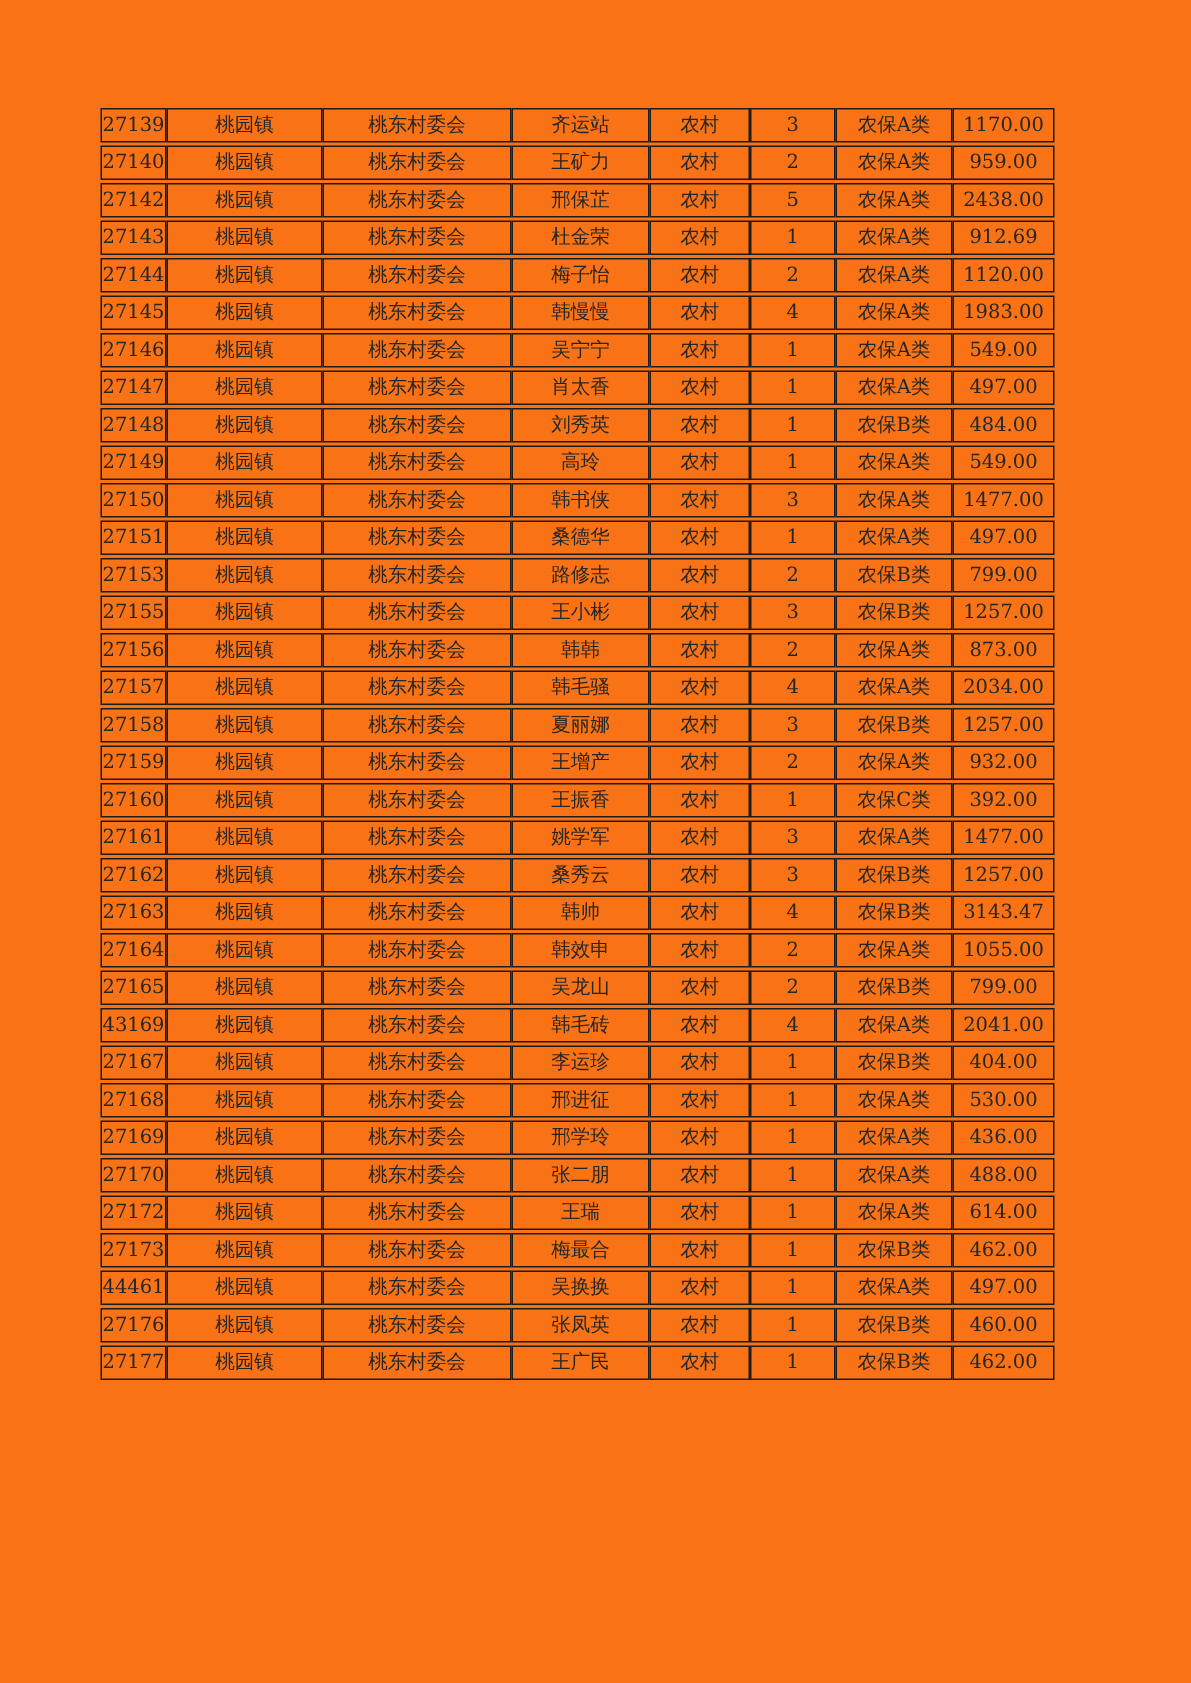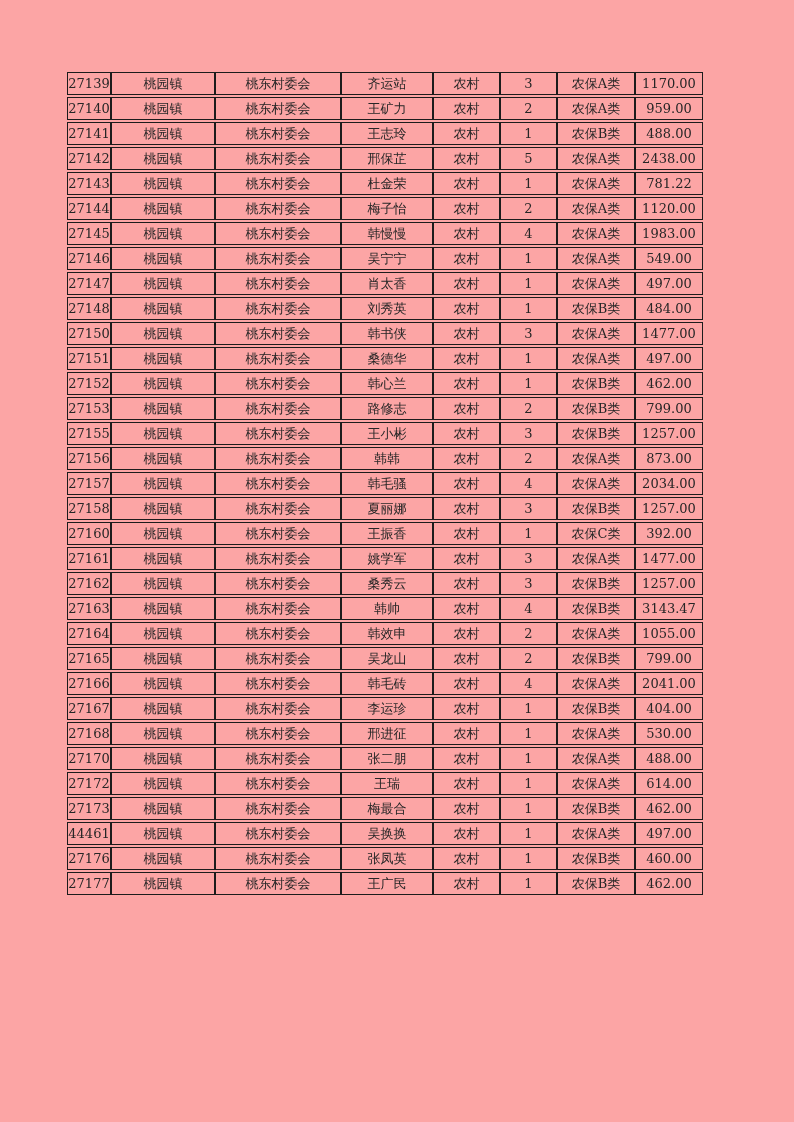--- a/index.html
+++ b/index.html
@@ -4,21 +4,21 @@
 <style>
   html, body {
     margin: 0;
     padding: 0;
     background: #ffffff;
   }
   .page {
     position: relative;
     width: 794px;
     height: 1122px;
-    background: #fca5a5;
+    background: #f97316;
     overflow: hidden;
     font-family: "DejaVu Serif", "Liberation Serif", serif;
   }
   table.records {
     position: absolute;
     left: 67px;
     top: 70px;
     width: 636px;
     table-layout: fixed;
     border-collapse: separate;
@@ -76,48 +76,38 @@
           <td>27140</td>
           <td>桃园镇</td>
           <td>桃东村委会</td>
           <td>王矿力</td>
           <td>农村</td>
           <td>2</td>
           <td>农保A类</td>
           <td>959.00</td>
         </tr>
         <tr>
-          <td>27141</td>
-          <td>桃园镇</td>
-          <td>桃东村委会</td>
-          <td>王志玲</td>
-          <td>农村</td>
-          <td>1</td>
-          <td>农保B类</td>
-          <td>488.00</td>
-        </tr>
-        <tr>
           <td>27142</td>
           <td>桃园镇</td>
           <td>桃东村委会</td>
           <td>邢保芷</td>
           <td>农村</td>
           <td>5</td>
           <td>农保A类</td>
           <td>2438.00</td>
         </tr>
         <tr>
           <td>27143</td>
           <td>桃园镇</td>
           <td>桃东村委会</td>
           <td>杜金荣</td>
           <td>农村</td>
           <td>1</td>
           <td>农保A类</td>
-          <td>781.22</td>
+          <td>912.69</td>
         </tr>
         <tr>
           <td>27144</td>
           <td>桃园镇</td>
           <td>桃东村委会</td>
           <td>梅子怡</td>
           <td>农村</td>
           <td>2</td>
           <td>农保A类</td>
           <td>1120.00</td>
@@ -156,50 +146,50 @@
           <td>27148</td>
           <td>桃园镇</td>
           <td>桃东村委会</td>
           <td>刘秀英</td>
           <td>农村</td>
           <td>1</td>
           <td>农保B类</td>
           <td>484.00</td>
         </tr>
         <tr>
+          <td>27149</td>
+          <td>桃园镇</td>
+          <td>桃东村委会</td>
+          <td>高玲</td>
+          <td>农村</td>
+          <td>1</td>
+          <td>农保A类</td>
+          <td>549.00</td>
+        </tr>
+        <tr>
           <td>27150</td>
           <td>桃园镇</td>
           <td>桃东村委会</td>
           <td>韩书侠</td>
           <td>农村</td>
           <td>3</td>
           <td>农保A类</td>
           <td>1477.00</td>
         </tr>
         <tr>
           <td>27151</td>
           <td>桃园镇</td>
           <td>桃东村委会</td>
           <td>桑德华</td>
           <td>农村</td>
           <td>1</td>
           <td>农保A类</td>
           <td>497.00</td>
         </tr>
         <tr>
-          <td>27152</td>
-          <td>桃园镇</td>
-          <td>桃东村委会</td>
-          <td>韩心兰</td>
-          <td>农村</td>
-          <td>1</td>
-          <td>农保B类</td>
-          <td>462.00</td>
-        </tr>
-        <tr>
           <td>27153</td>
           <td>桃园镇</td>
           <td>桃东村委会</td>
           <td>路修志</td>
           <td>农村</td>
           <td>2</td>
           <td>农保B类</td>
           <td>799.00</td>
         </tr>
         <tr>
@@ -234,20 +224,30 @@
         </tr>
         <tr>
           <td>27158</td>
           <td>桃园镇</td>
           <td>桃东村委会</td>
           <td>夏丽娜</td>
           <td>农村</td>
           <td>3</td>
           <td>农保B类</td>
           <td>1257.00</td>
+        </tr>
+        <tr>
+          <td>27159</td>
+          <td>桃园镇</td>
+          <td>桃东村委会</td>
+          <td>王增产</td>
+          <td>农村</td>
+          <td>2</td>
+          <td>农保A类</td>
+          <td>932.00</td>
         </tr>
         <tr>
           <td>27160</td>
           <td>桃园镇</td>
           <td>桃东村委会</td>
           <td>王振香</td>
           <td>农村</td>
           <td>1</td>
           <td>农保C类</td>
           <td>392.00</td>
@@ -296,21 +296,21 @@
           <td>27165</td>
           <td>桃园镇</td>
           <td>桃东村委会</td>
           <td>吴龙山</td>
           <td>农村</td>
           <td>2</td>
           <td>农保B类</td>
           <td>799.00</td>
         </tr>
         <tr>
-          <td>27166</td>
+          <td>43169</td>
           <td>桃园镇</td>
           <td>桃东村委会</td>
           <td>韩毛砖</td>
           <td>农村</td>
           <td>4</td>
           <td>农保A类</td>
           <td>2041.00</td>
         </tr>
         <tr>
           <td>27167</td>
@@ -324,20 +324,30 @@
         </tr>
         <tr>
           <td>27168</td>
           <td>桃园镇</td>
           <td>桃东村委会</td>
           <td>邢进征</td>
           <td>农村</td>
           <td>1</td>
           <td>农保A类</td>
           <td>530.00</td>
+        </tr>
+        <tr>
+          <td>27169</td>
+          <td>桃园镇</td>
+          <td>桃东村委会</td>
+          <td>邢学玲</td>
+          <td>农村</td>
+          <td>1</td>
+          <td>农保A类</td>
+          <td>436.00</td>
         </tr>
         <tr>
           <td>27170</td>
           <td>桃园镇</td>
           <td>桃东村委会</td>
           <td>张二朋</td>
           <td>农村</td>
           <td>1</td>
           <td>农保A类</td>
           <td>488.00</td>

